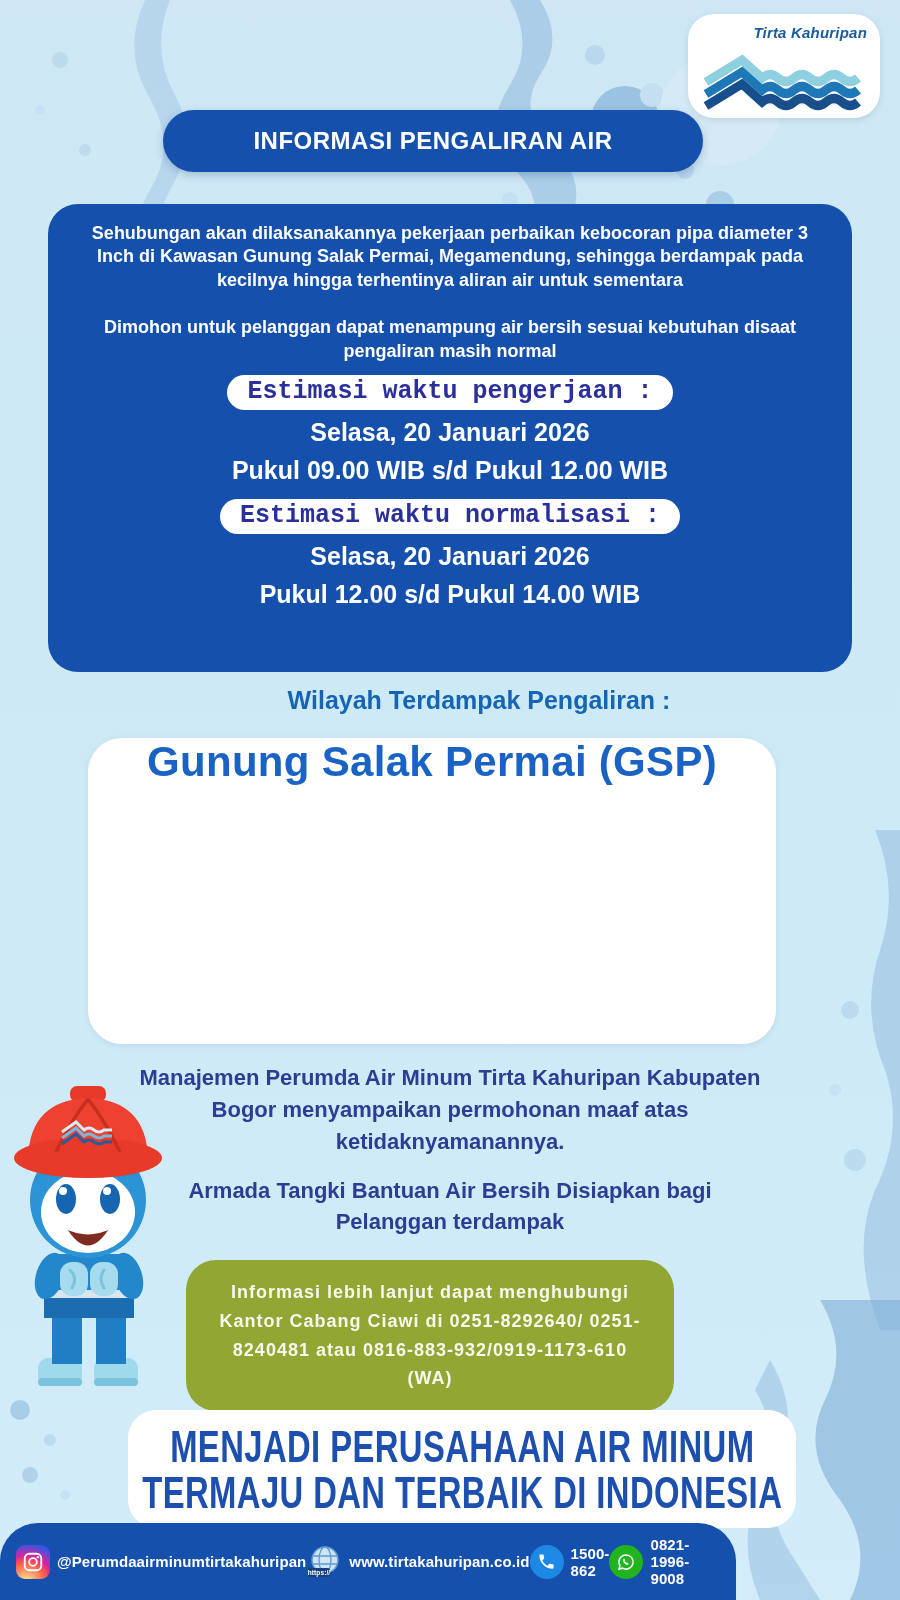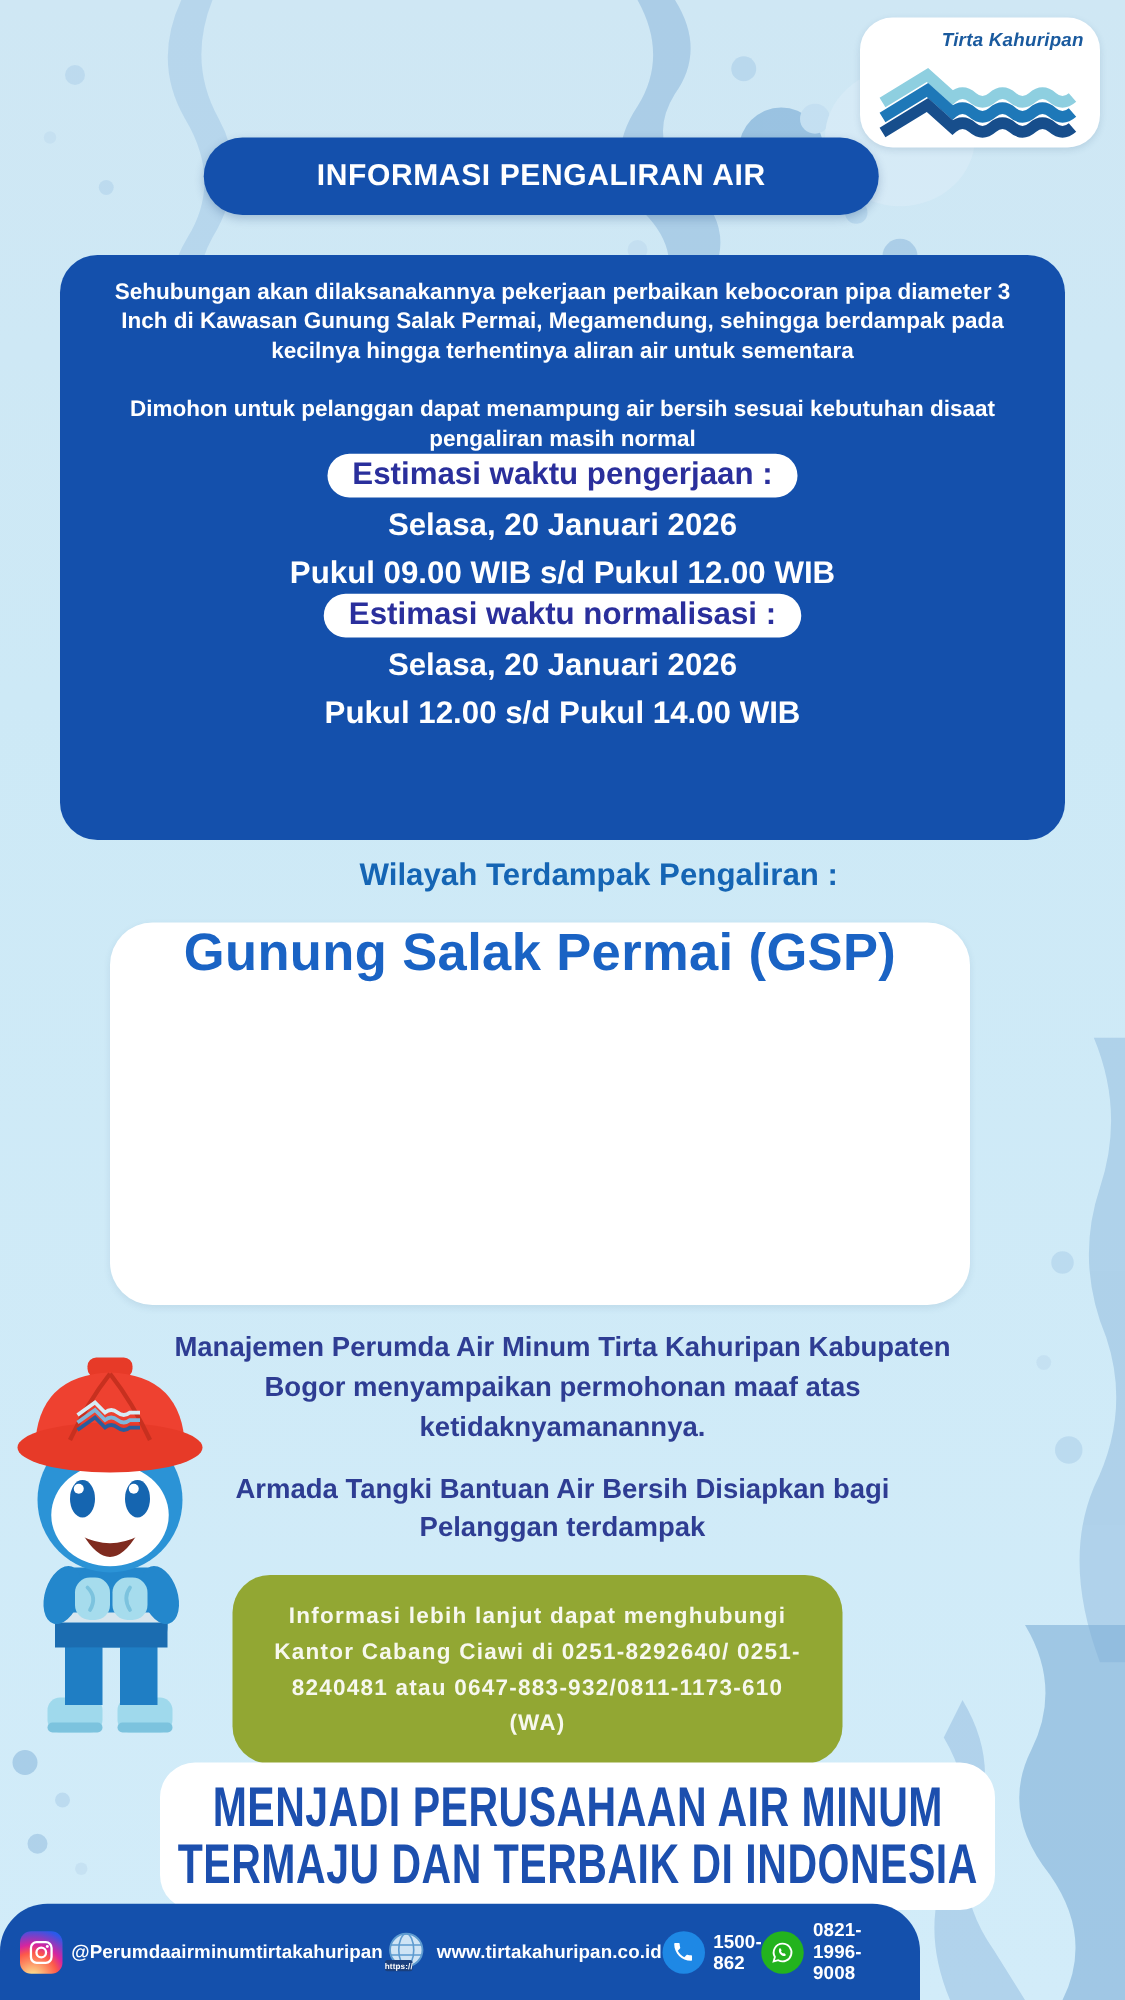--- a/index.html
+++ b/index.html
@@ -32,21 +32,21 @@
   }
 
   
   .notice-box{
     position:absolute;left:48px;top:204px;width:804px;height:468px;
     background:#1450ac;border-radius:30px;box-sizing:border-box;
     padding:18px 26px;color:#ffffff;text-align:center;
   }
   .notice-box p{margin:0;font-size:18px;font-weight:bold;line-height:1.3;}
   .notice-box .gap{height:24px;}
-  .est-pill-row{margin-top:0;}
+  .est-pill-row{margin-top:12px;font-family:Liberation Mono, monospace;}
   .est-pill{
     display:inline-block;background:#ffffff;color:#2a2f9c;
     border-radius:999px;padding:2px 20px 4px;
     font-size:25px;font-weight:bold;
   }
   .sched{margin-top:6px;font-size:25px;font-weight:bold;line-height:1.3;}
 
   
   .affected-heading{
     position:absolute;left:0;top:686px;width:100%;text-align:center;
@@ -191,21 +191,21 @@
   </div>
 
   <div class="affected-heading">Wilayah Terdampak Pengaliran :</div>
   <div class="area-box">
     <span class="area-name">Gunung Salak Permai (GSP)</span>
   </div>
 
   <div class="apology">Manajemen Perumda Air Minum Tirta Kahuripan Kabupaten Bogor menyampaikan permohonan maaf atas ketidaknyamanannya.</div>
   <div class="tanker">Armada Tangki Bantuan Air Bersih Disiapkan bagi Pelanggan terdampak</div>
 
-  <div class="contact-box">Informasi lebih lanjut dapat menghubungi Kantor Cabang Ciawi di 0251-8292640/ 0251-8240481 atau 0647-883-932/0811-1173-610 (WA)</div>
+  <div class="contact-box">Informasi lebih lanjut dapat menghubungi Kantor Cabang Ciawi di 0251-8292640/ 0251-8240481 atau 0816-883-932/0919-1173-610 (WA)</div>
 
   <svg class="mascot" width="178" height="325" viewBox="0 0 178 325">
 
     <rect x="38" y="286" width="44" height="28" rx="10" fill="#9fd9ec"></rect>
     <rect x="94" y="286" width="44" height="28" rx="10" fill="#9fd9ec"></rect>
     <rect x="38" y="306" width="44" height="8" rx="4" fill="#7cc3de"></rect>
     <rect x="94" y="306" width="44" height="8" rx="4" fill="#7cc3de"></rect>
 
     <rect x="52" y="238" width="30" height="54" fill="#1f7ec4"></rect>
     <rect x="96" y="238" width="30" height="54" fill="#1f7ec4"></rect>

